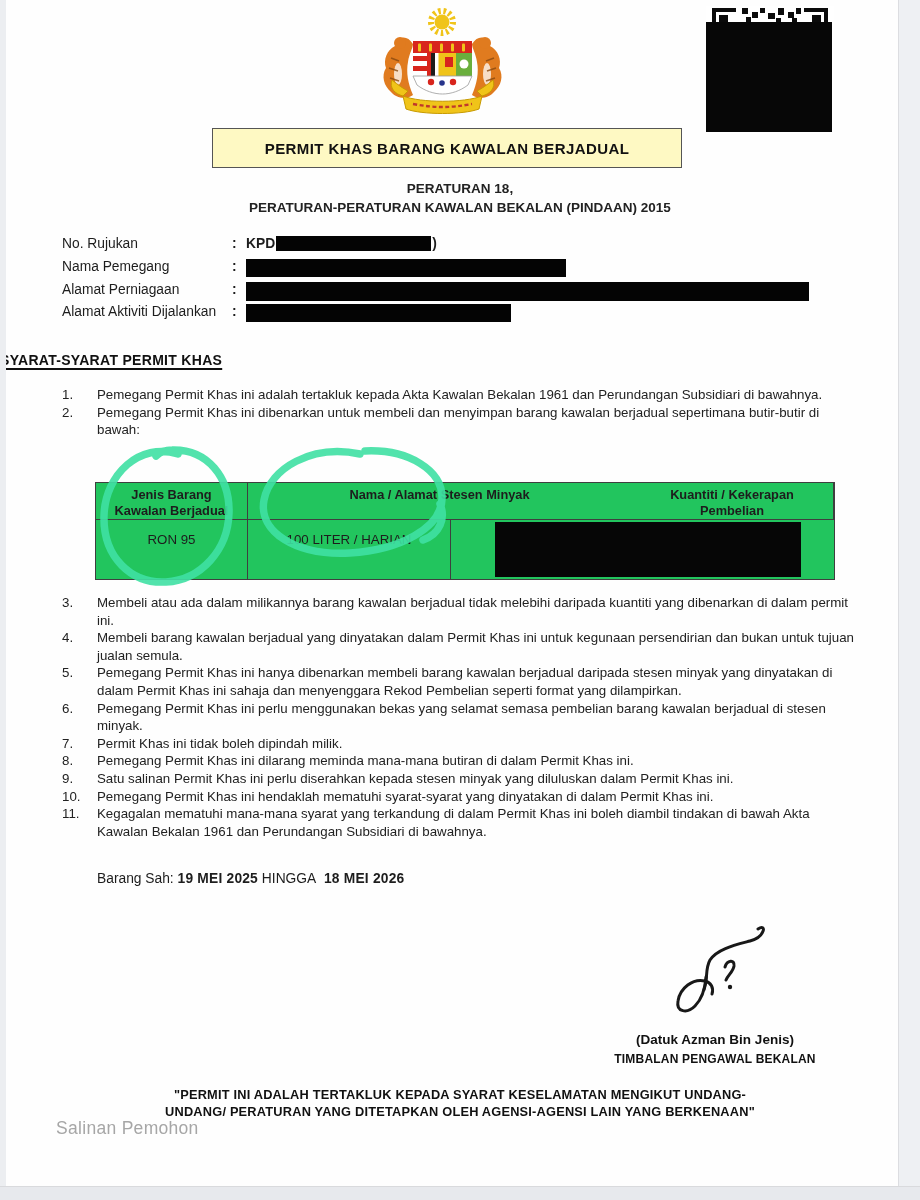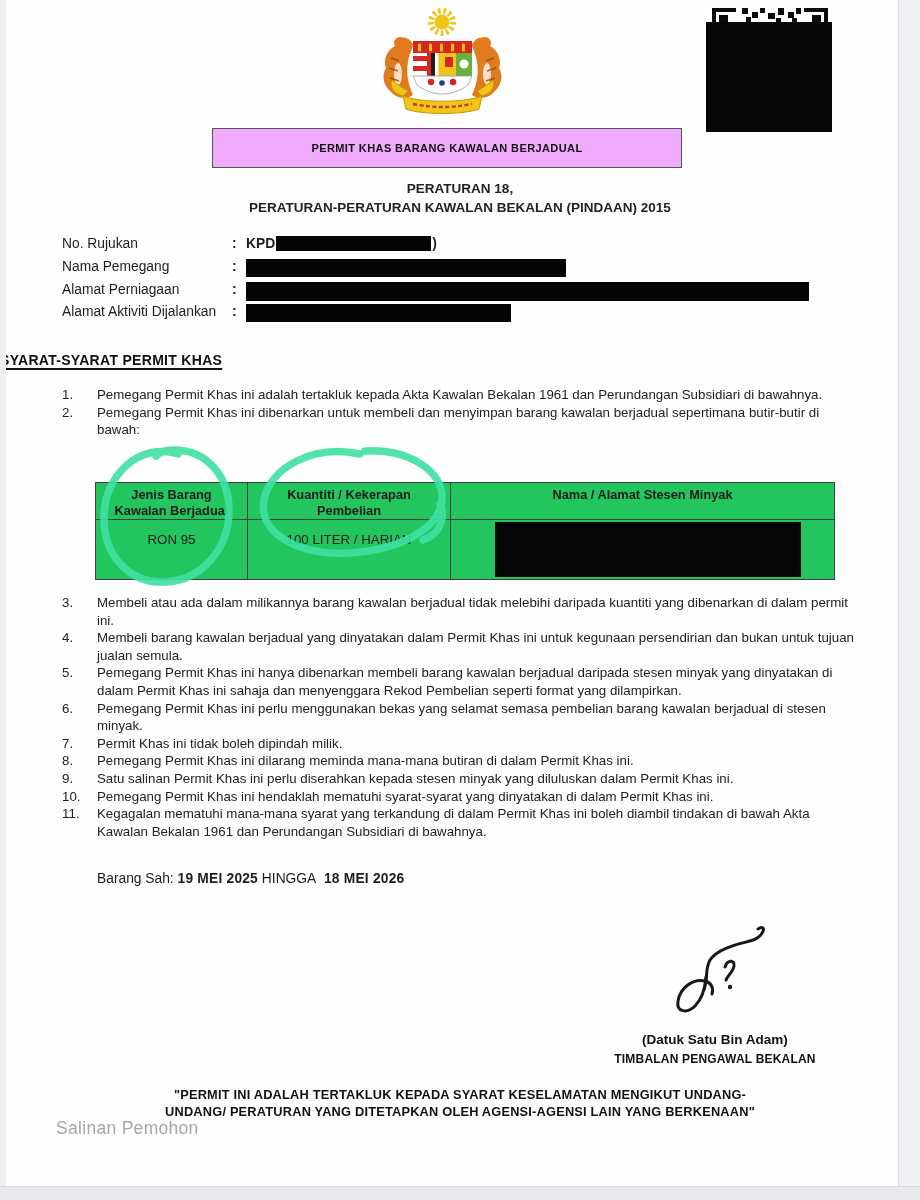--- a/index.html
+++ b/index.html
@@ -11,23 +11,23 @@
     -webkit-font-smoothing:antialiased;
   }
   .page{position:absolute;left:6px;top:0;width:892px;height:1186px;background:#fefefe;box-shadow:0 0 2px rgba(0,0,0,.15);}
   .abs{position:absolute;}
 
   
   .coa{left:375px;top:6px;width:135px;height:108px;}
   .qr{left:706px;top:6px;width:128px;height:128px;}
   .title-box{
     left:212px;top:128px;width:468px;height:38px;
-    border:1.5px solid #555;background:#f0abfc;
+    border:1.5px solid #555;background:#fef9c3;
     display:flex;align-items:center;justify-content:center;
-    font-weight:bold;font-size:11px;letter-spacing:.4px;color:#111;
+    font-weight:bold;font-size:15px;letter-spacing:.4px;color:#111;
   }
   .subtitle{left:0;top:180px;width:920px;text-align:center;font-size:13.5px;line-height:18.5px;color:#222;font-weight:bold;}
 
   
   .fields{left:62px;top:236px;width:800px;}
   .frow{display:flex;align-items:flex-start;height:22.8px;font-size:13.8px;}
   .flabel{width:170px;}
   .fcolon{width:14px;font-weight:bold;}
   .fval{display:flex;align-items:center;font-weight:bold;}
   .redact{background:#040404;display:inline-block;}
@@ -209,23 +209,23 @@
   <div class="citem">
     <span class="cnum">2.</span>
     <span class="ctext">Pemegang Permit Khas ini dibenarkan untuk membeli dan menyimpan barang kawalan berjadual sepertimana butir-butir di bawah:</span>
   </div>
 </div>
 
 <div class="abs ptable">
   <div class="trow hrow">
     <div class="tcell hcell c1">Jenis Barang
 Kawalan Berjadual</div>
+    <div class="tcell hcell c3">Nama / Alamat Stesen Minyak</div>
     <div class="tcell hcell c2">Kuantiti / Kekerapan
 Pembelian</div>
-    <div class="tcell hcell c3">Nama / Alamat Stesen Minyak</div>
   </div>
   <div class="trow brow">
     <div class="tcell bcell c1">RON 95</div>
     <div class="tcell bcell c2">100 LITER / HARIAN</div>
     <div class="tcell c3">
       <div class="stesen-redact"></div>
     </div>
   </div>
 </div>
 
@@ -282,21 +282,21 @@
 
 <svg class="abs sig-svg" viewBox="0 0 150 105">
   <g fill="none" stroke="#181818" stroke-width="3" stroke-linecap="round" stroke-linejoin="round">
     <path d="M113,14 C122,8 120,22 105,26 C90,30 72,34 65,45 C61,52 62,59 61,67 L59,75"></path>
     <path d="M61,62 C60,75 56,85 50,91 C42,99 31,97 33,86 C35,73 48,63 60,66 C66,67.5 69,73 67,79"></path>
     <path d="M80,52 C82,45 90,44 89,51 C88,57 83,60 81,65"></path>
   </g>
   <circle cx="85" cy="72" r="2.2" fill="#181818"></circle>
 </svg>
 <div class="abs sig-block">
-  <div class="sig-name">(Datuk Satu Bin Adam)</div>
+  <div class="sig-name">(Datuk Azman Bin Jenis)</div>
   <div class="sig-role">TIMBALAN PENGAWAL BEKALAN</div>
 </div>
 
 <div class="abs footer-quote">"PERMIT INI ADALAH TERTAKLUK KEPADA SYARAT KESELAMATAN MENGIKUT UNDANG-
 UNDANG/ PERATURAN YANG DITETAPKAN OLEH AGENSI-AGENSI LAIN YANG BERKENAAN"</div>
 <div class="abs watermark">Salinan Pemohon</div>
 
 <div class="abs edge-left"></div>
 <div class="abs edge-right"></div>
 <div class="abs edge-bottom"></div>

